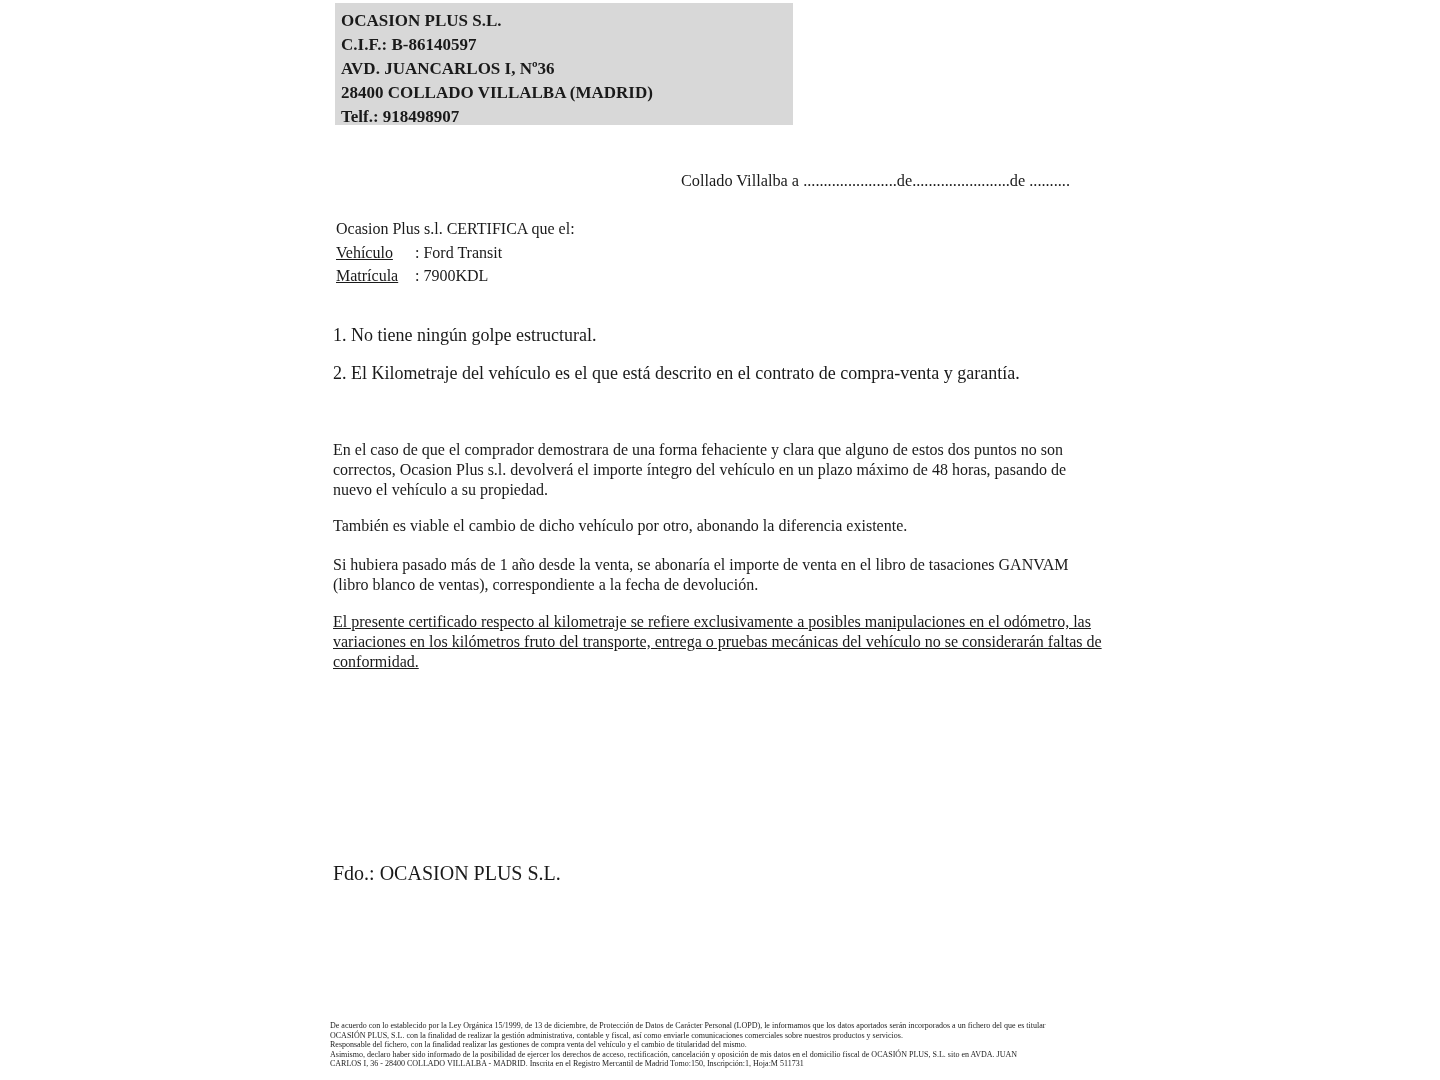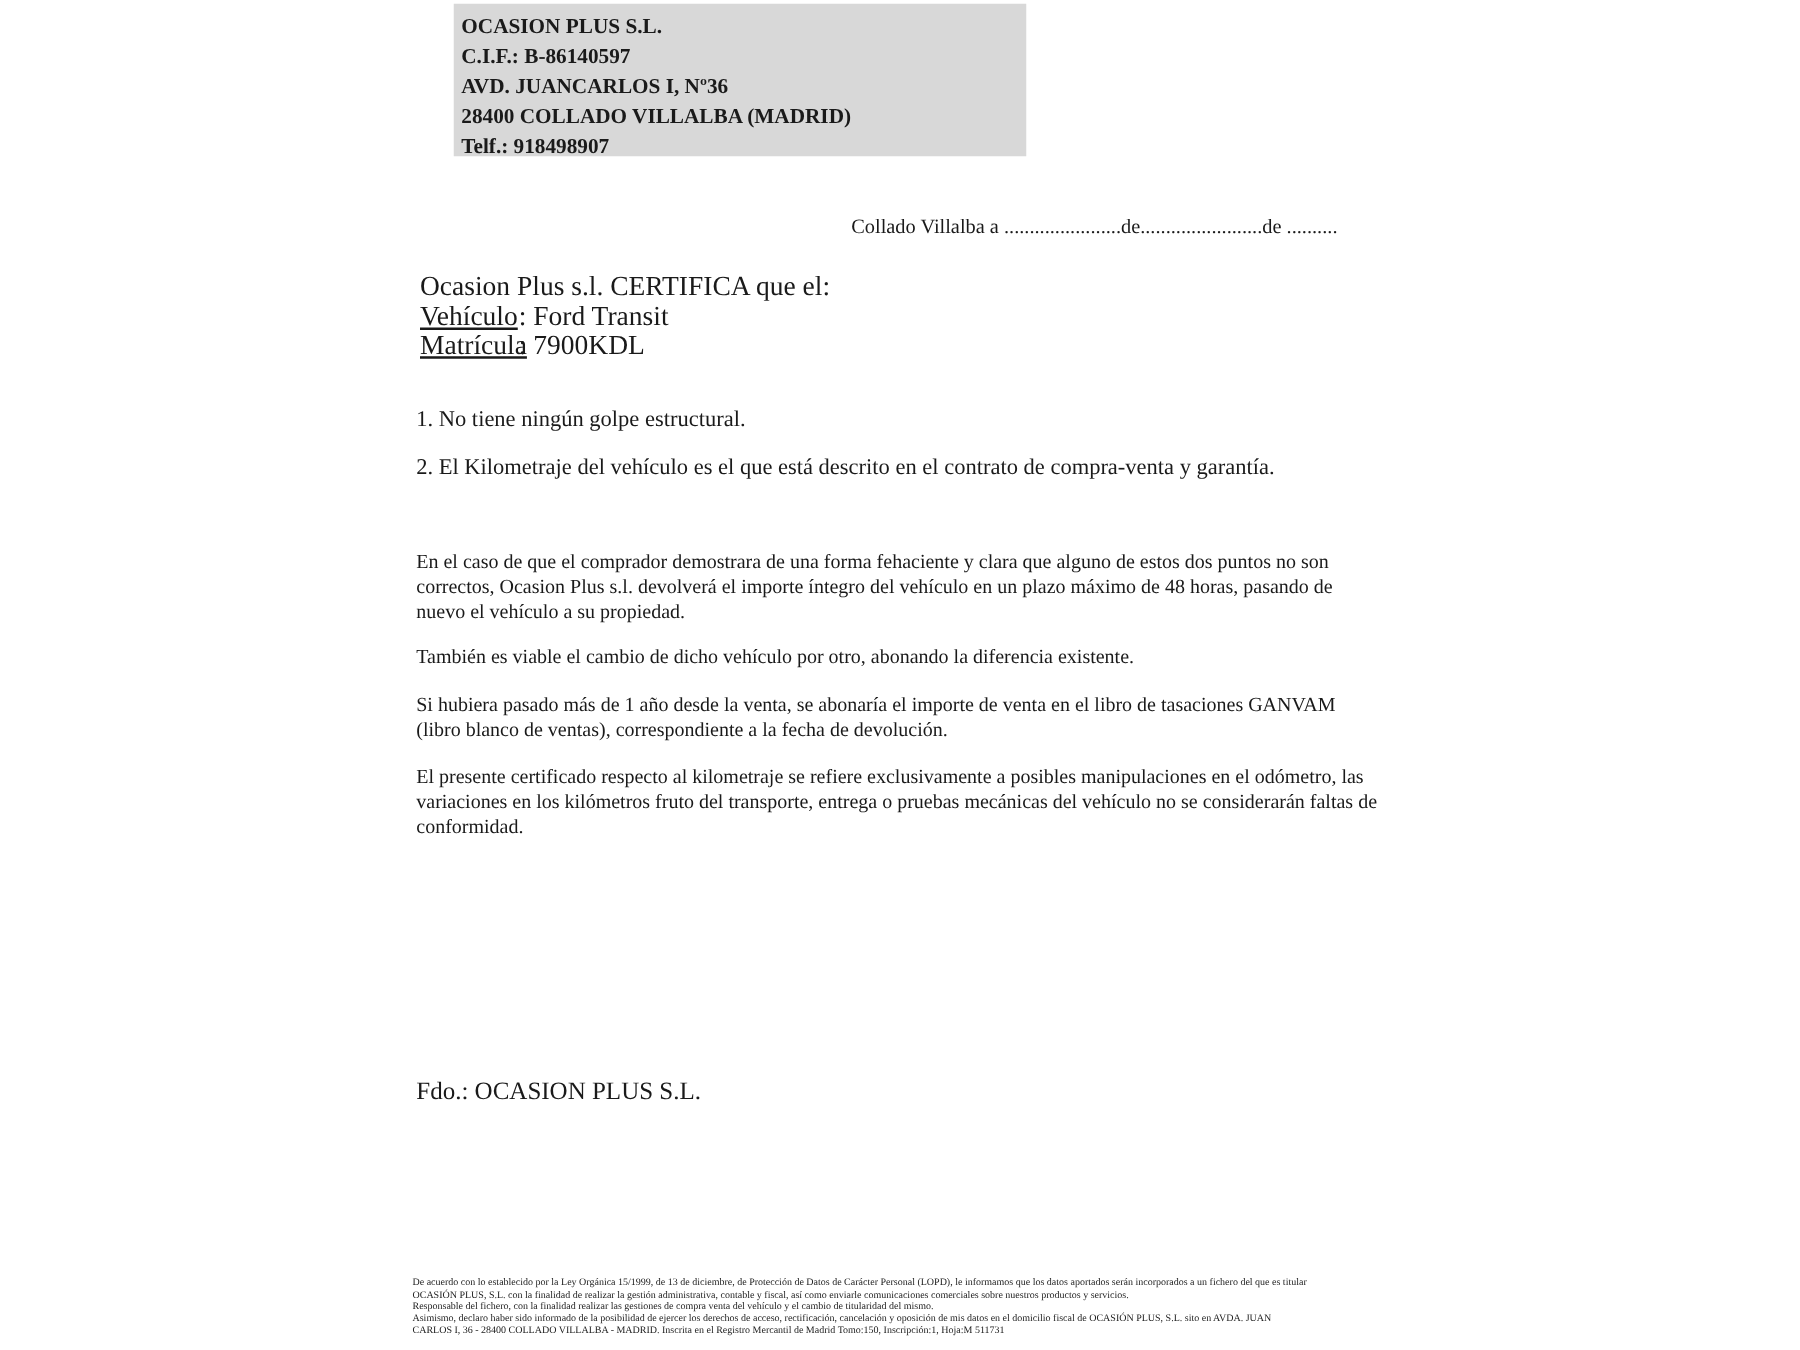--- a/index.html
+++ b/index.html
@@ -23,34 +23,33 @@
     width: 458px;
     height: 122px;
     background: #d8d8d8;
     padding-top: 6px;
     padding-left: 6px;
     box-sizing: border-box;
     font-weight: bold;
     font-size: 17px;
     line-height: 24px;
     white-space: nowrap;
-    margin-left: 28px;
   }
   .date-line {
     position: absolute;
     left: 681px;
     top: 171px;
     font-size: 16.3px;
     white-space: nowrap;
   }
   .certify-block {
     position: absolute;
     left: 336px;
     top: 217px;
-    font-size: 22px;
+    font-size: 16px;
     line-height: 23.5px;
     white-space: nowrap;
   }
   .field-label-box {
     display: inline-block;
     width: 79px;
   }
   .u {
     text-decoration: underline;
   }
@@ -66,21 +65,21 @@
     position: absolute;
     left: 333px;
     width: 772px;
     font-size: 16px;
     line-height: 20px;
     text-align: left;
   }
   .para-1 { top: 440px; }
   .para-2 { top: 516px; }
   .para-3 { top: 555px; }
-  .para-4 { top: 612px; }
+  .para-4 { top: 612px; text-decoration: underline; }
   .signature-line {
     position: absolute;
     left: 333px;
     top: 862px;
     font-size: 20px;
     white-space: nowrap;
   }
   .legal-block {
     position: absolute;
     left: 330px;

